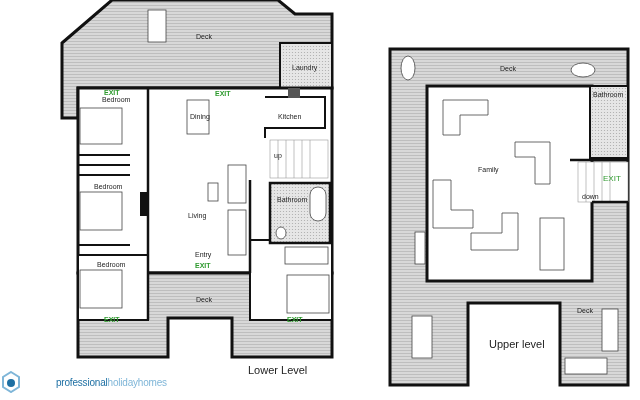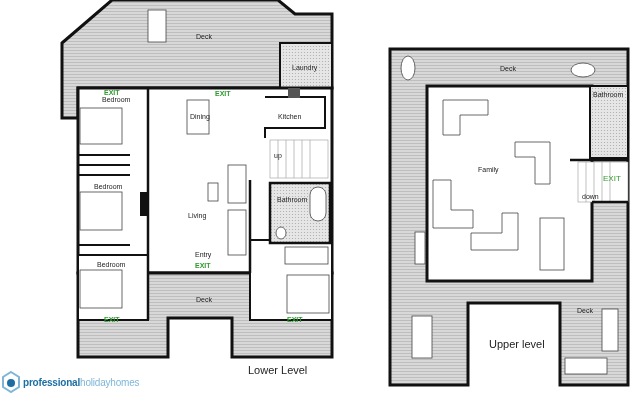--- a/index.html
+++ b/index.html
@@ -3,21 +3,21 @@
 <meta charset="utf-8">
 <style>
   html,body{margin:0;padding:0;background:#fff;}
   body{width:640px;height:400px;overflow:hidden;position:relative;font-family:"Liberation Sans",sans-serif;}
   svg{position:absolute;left:0;top:0;}
   .lbl{font-family:"Liberation Sans",sans-serif;font-size:7px;fill:#222;}
   .exit{font-family:"Liberation Sans",sans-serif;font-size:7px;fill:#2e9a2e;font-weight:bold;}
   .big{font-family:"Liberation Sans",sans-serif;font-size:11px;fill:#222;}
   .logo{position:absolute;left:2px;top:370px;height:24px;display:flex;align-items:center;}
   .logo-text{font-size:10px;color:#1d6fa3;letter-spacing:-0.2px;}
-  .logo-text b{font-weight:bold;color:#1d6fa3;}
+  .logo-text b{font-weight:normal;color:#1d6fa3;margin-left:33px;}
   .logo-text span{color:#7fb6d8;text-align:right;}
 </style>
 </head>
 <body>
 
 <svg width="640" height="400" viewBox="0 0 640 400">
   <defs>
     <pattern id="deck" width="4" height="3" patternUnits="userSpaceOnUse">
       <rect width="4" height="3" fill="#d8d8d8"></rect>
       <line x1="0" y1="2.5" x2="4" y2="2.5" stroke="#b8b8b8" stroke-width="0.8"></line>

